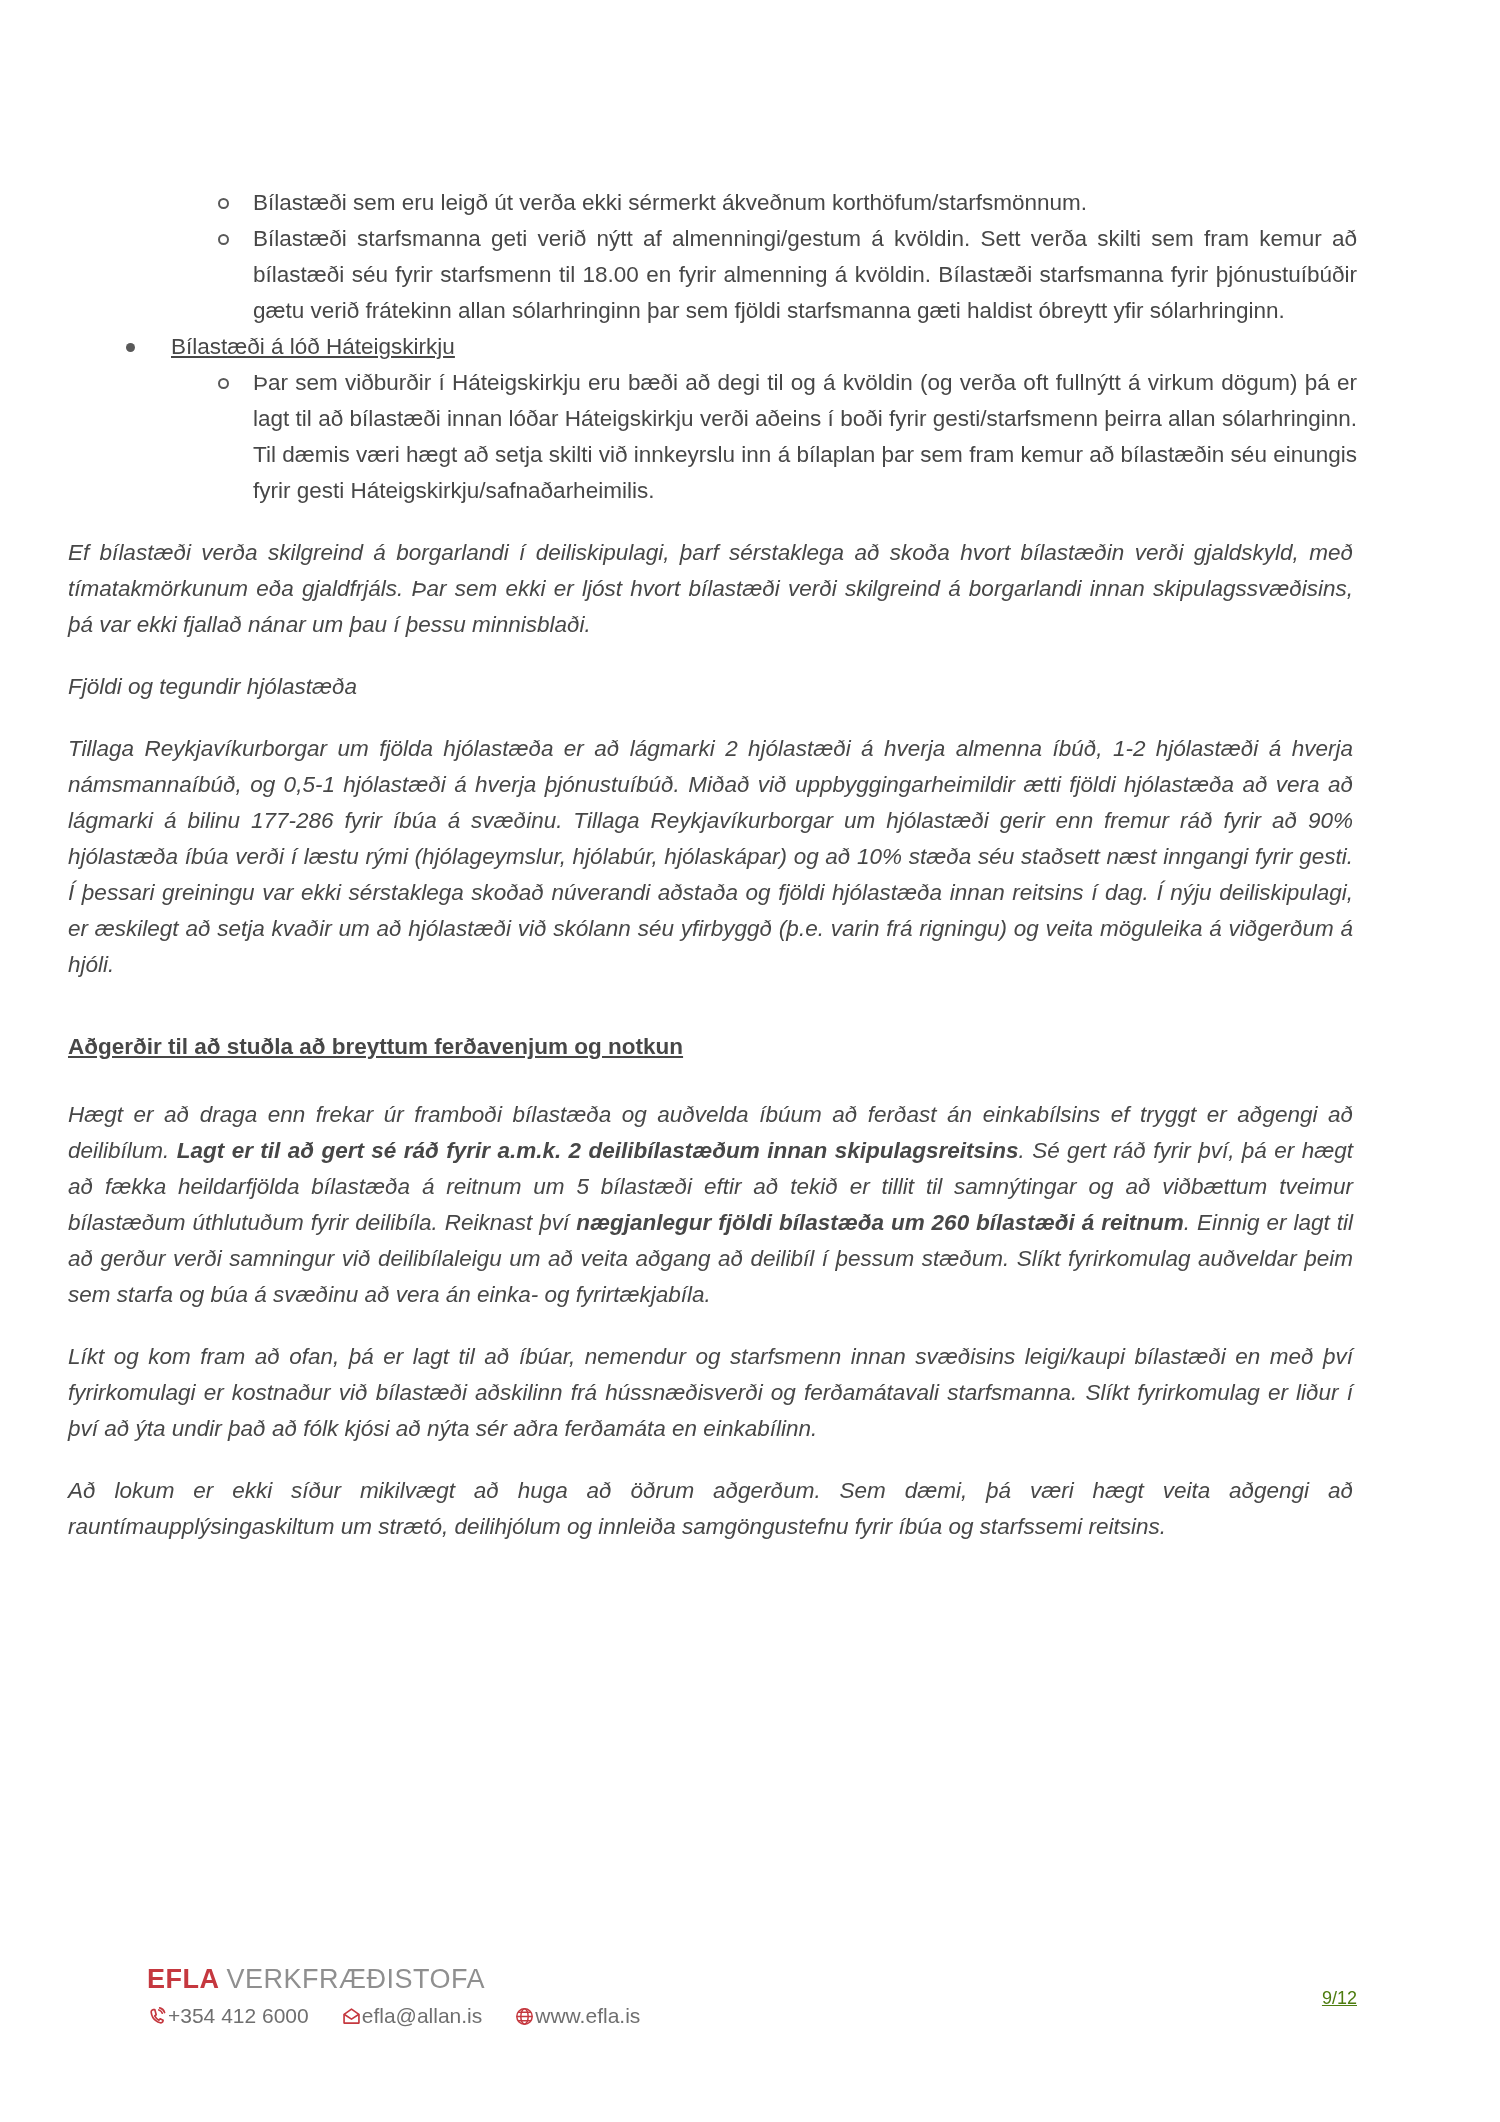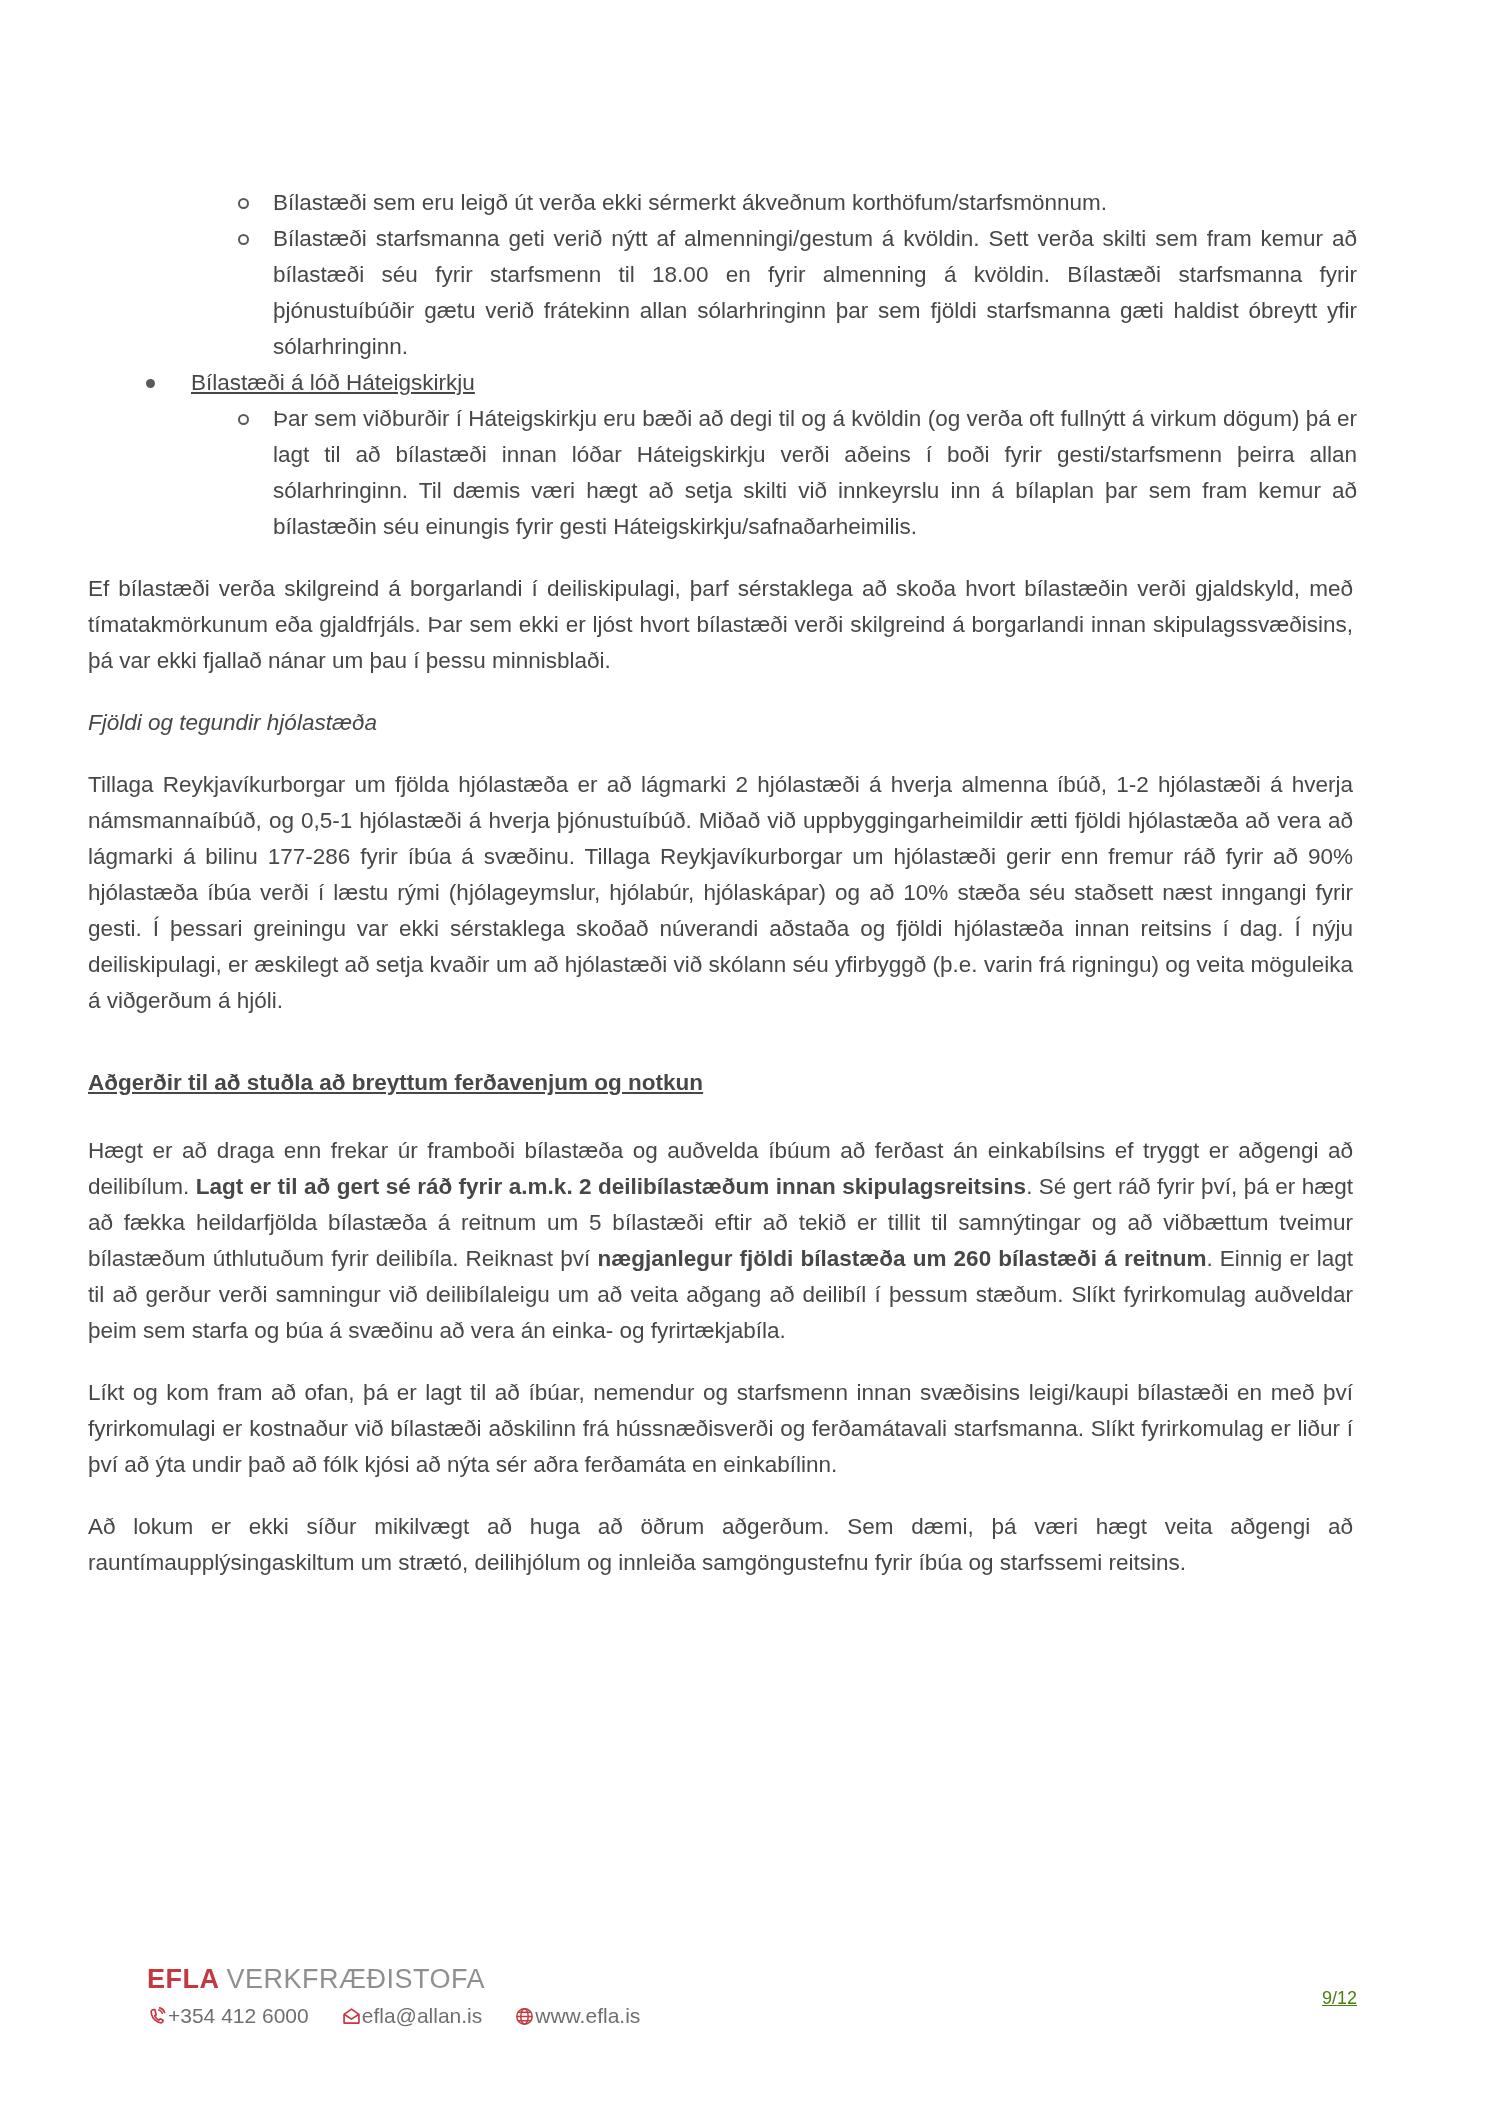--- a/index.html
+++ b/index.html
@@ -10,21 +10,21 @@
   .page {
     position: relative;
     width: 1500px;
     height: 2122px;
     background: #ffffff;
     font-family: "Liberation Sans", "DejaVu Sans", sans-serif;
     color: #474747;
     overflow: hidden;
   }
   .content {
-    padding: 185px 143px 0 88px;
+    padding: 185px 143px 0 68px;
     font-size: 22.5px;
     line-height: 36px;
   }
   .li {
     position: relative;
     text-align: justify;
   }
   .li.sub { padding-left: 185px; }
   .li.main { padding-left: 103px; text-decoration: underline; }
   .marker-circle {
@@ -42,20 +42,21 @@
     left: 58px;
     top: 14px;
     width: 9px;
     height: 9px;
     background: #595959;
     border-radius: 50%;
   }
   .para {
     margin: 26px 4px 0 0;
     text-align: justify;
+    font-style: italic;
   }
   .h-italic {
     margin: 26px 0 0 0;
     font-size: 22.5px;
     font-style: italic;
     font-weight: normal;
     text-align: left;
   }
   .h-bold {
     margin: 46px 0 0 0;

